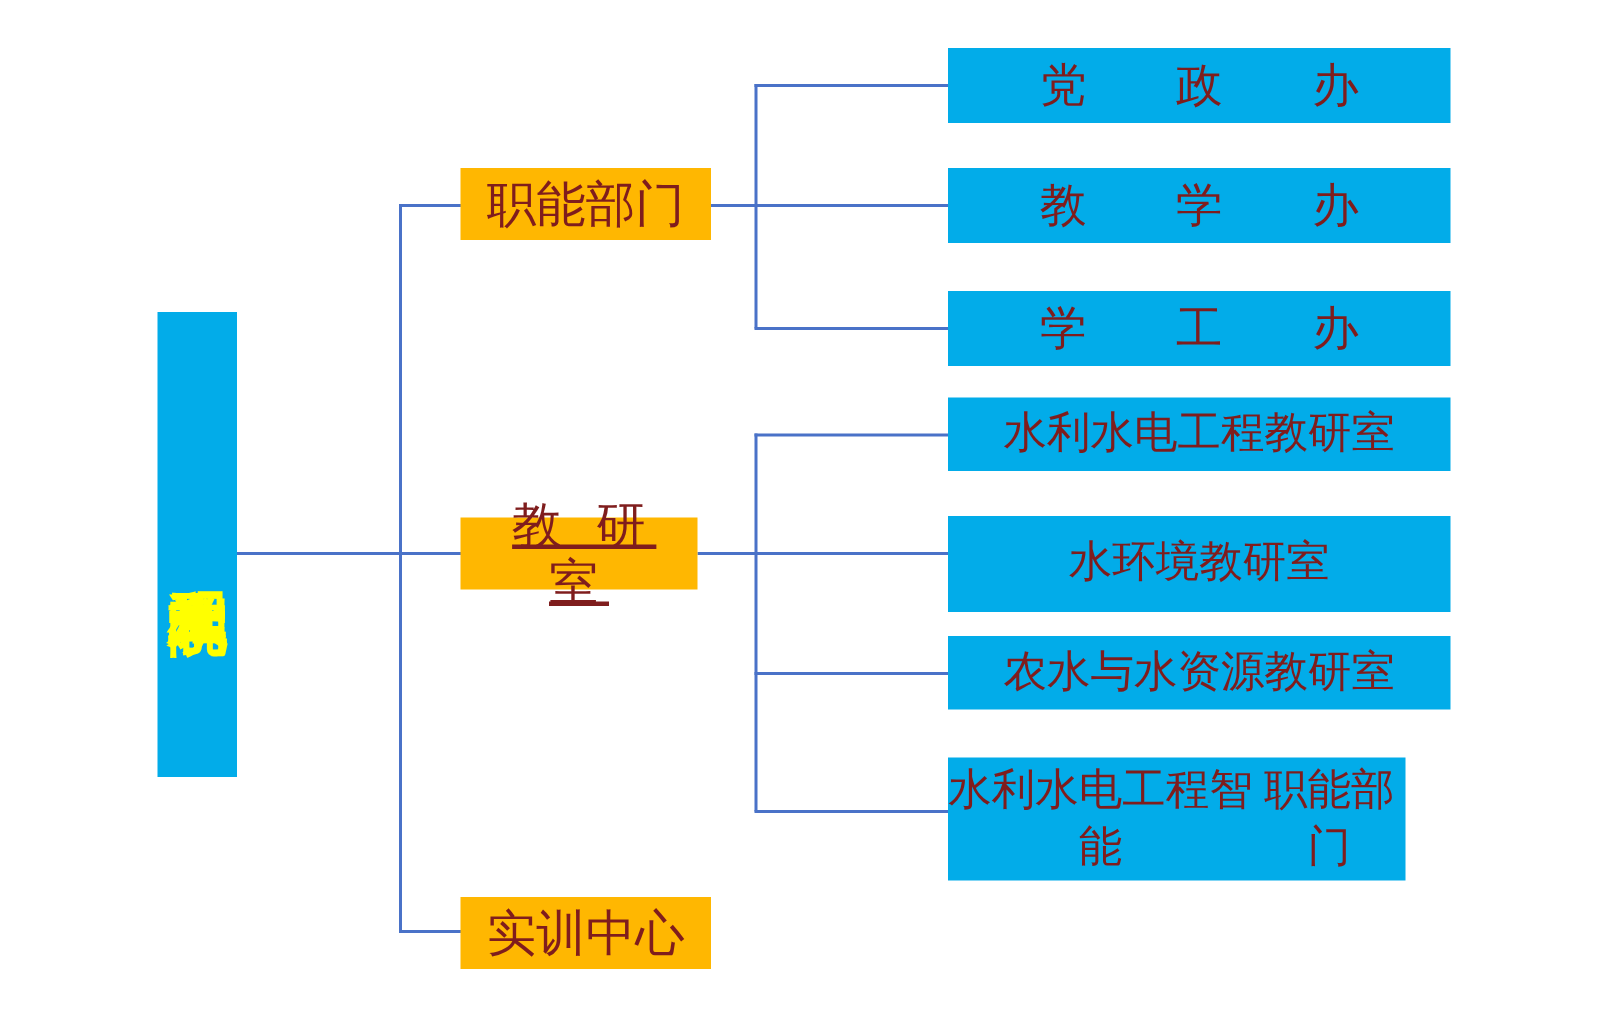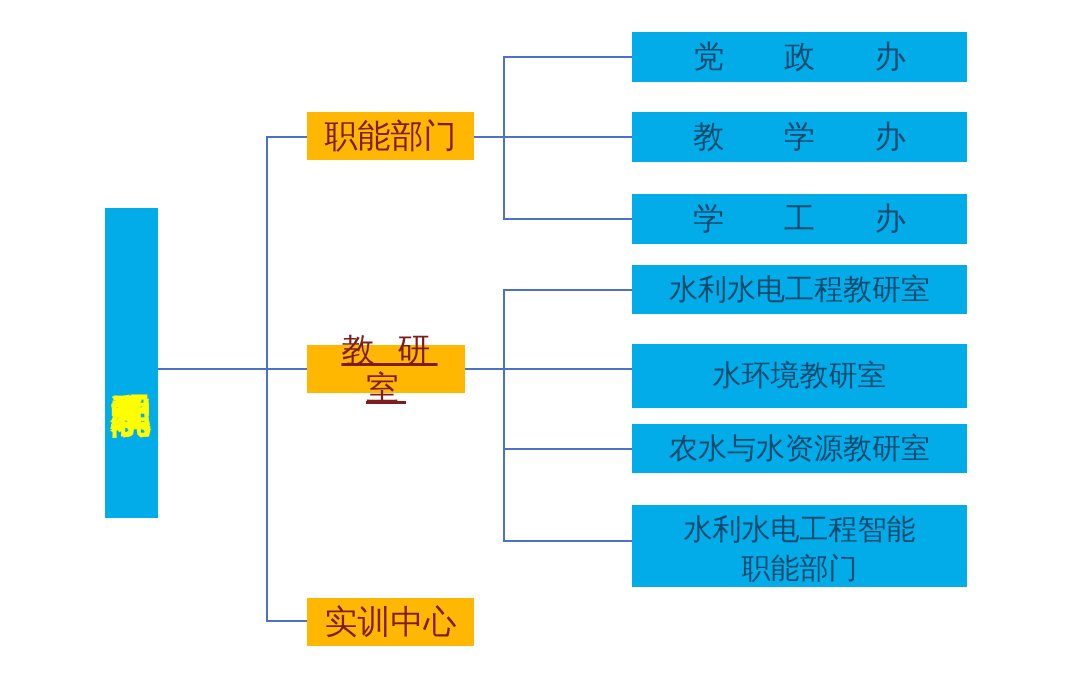--- a/index.html
+++ b/index.html
@@ -61,21 +61,21 @@
   }
   .node-mid.spaced {
     letter-spacing: 7px;
     text-indent: 7px;
     text-decoration: underline;
   }
 
   
   .node-leaf {
     background: #02ace9;
-    color: #0c4a6e;
+    color: #7f1d1d;
     font-family: "Liberation Serif", "DejaVu Serif", serif;
     font-size: 29px;
     font-weight: normal;
   }
   .node-leaf.wide {
     font-size: 31px;
     letter-spacing: 26px;
     text-indent: 26px;
   }
   .node-leaf.two-line {
@@ -126,18 +126,18 @@
   <div class="node node-leaf wide" style="left:632px; top:112px; width:335px; height:50px;">教  学  办</div>
 
   <div class="node node-leaf" style="left:632px; top:265px; width:335px; height:49px;">水利水电工程教研室</div>
 
   <div class="node node-leaf wide" style="left:632px; top:194px; width:335px; height:50px;">学  工  办</div>
 
   <div class="node node-leaf" style="left:632px; top:344px; width:335px; height:64px;">水环境教研室</div>
 
   <div class="node node-leaf" style="left:632px; top:424px; width:335px; height:49px;">农水与水资源教研室</div>
 
-  <div class="node node-leaf two-line" style="left:632px; top:505px; width:335px; height:82px; flex-direction:column;justify-content:flex-end;">
+  <div class="node node-leaf two-line" style="left:632px; top:505px; width:305px; height:82px; flex-direction:row;">
     <span>水利水电工程智能</span>
     <span>职能部门</span>
   </div>
 
 </div>
 
 </body></html>

